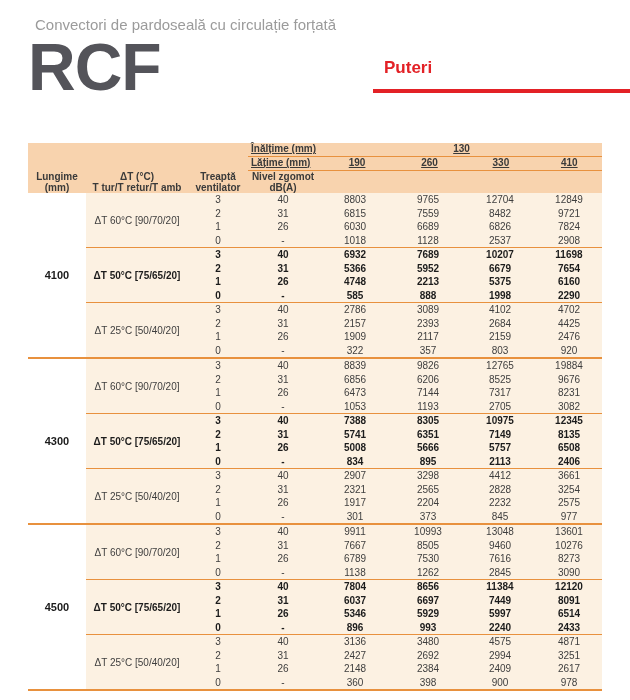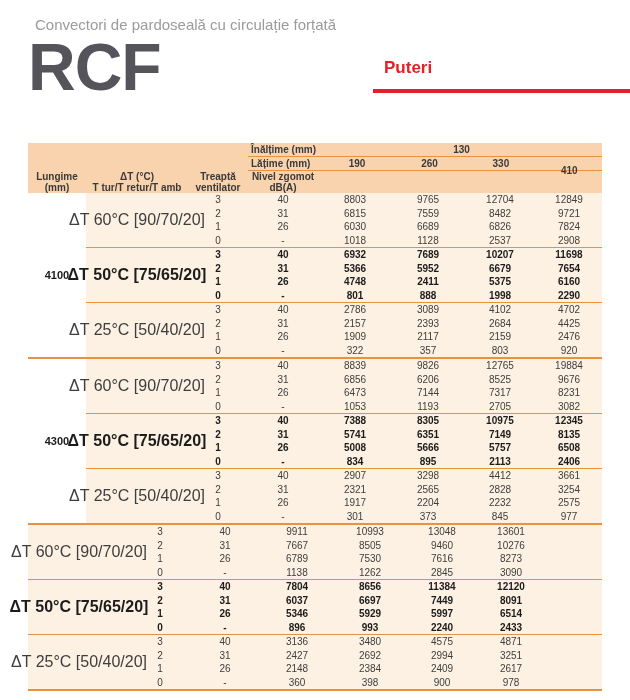--- a/index.html
+++ b/index.html
@@ -9,42 +9,42 @@
   .subtitle{position:absolute;left:35px;top:16px;font-size:15px;color:#9b9b9b;white-space:nowrap;}
   .model{position:absolute;left:28px;top:34px;font-size:66px;line-height:1;font-weight:bold;color:#54545a;letter-spacing:-1px;}
   .section-label{position:absolute;left:375px;top:58px;font-size:17px;font-weight:bold;color:#e32126;margin-left:9px;}
   .red-rule{position:absolute;left:373px;top:89px;width:257px;height:4px;background:#e32126;}
 
   .table{position:absolute;left:28px;top:143px;width:574px;}
 
   
   .thead{position:relative;height:50px;background:#f8d3ae;}
   .h-right{position:absolute;left:220px;top:0;width:354px;}
-  .h-row{display:flex;align-items:center;border-bottom:1px solid #e8913e;height:13px;
-         font-size:10px;font-weight:bold;color:#3a3a3a;}
+  .h-row{display:flex;align-items:flex-start;border-bottom:1px solid #e8913e;height:13px;
+         font-size:10px;font-weight:bold;color:#3a3a3a;text-decoration:underline;}
   .h-lbl{width:70px;padding-left:3px;white-space:nowrap;}
   .h-130{flex:1;text-align:center;}
   .w-cell{text-align:center;}
-  .w0{width:74px;}.w1{width:72px;}.w2{width:72px;}.w3{width:66px;margin-top:14px;}
+  .w0{width:74px;}.w1{width:72px;}.w2{width:72px;}.w3{width:66px;}
   .h-left{position:absolute;left:0;top:28px;height:22px;display:flex;align-items:center;}
   .h-col{text-align:center;font-size:10px;line-height:11px;font-weight:bold;color:#3a3a3a;}
   .hc1{width:58px;}.hc2{width:102px;}.hc3{width:60px;}.hc4{width:70px;}
 
   
   .tbody{border-bottom:2px solid #e8913e;}
   .lgroup{display:flex;}
   .lgroup + .lgroup{border-top:2px solid #e8913e;}
   .lcell{width:58px;background:#ffffff;display:flex;align-items:center;justify-content:center;
          font-size:11px;font-weight:bold;color:#1c1c1c;}
   .lright{flex:1;background:#fcf1e2;}
   .sgroup{display:grid;grid-template-columns:102px 60px 70px 74px 72px 72px 66px;
           grid-template-rows:repeat(4,13.5px);align-items:center;}
   .sgroup + .sgroup{border-top:1px solid #e8913e;}
   .dtcell{grid-row:1/5;grid-column:1;display:flex;align-items:center;justify-content:center;
-          height:100%;font-size:16px;color:#3e3e3e;white-space:nowrap;}
+          height:100%;font-size:10px;color:#3e3e3e;white-space:nowrap;}
   .cell{text-align:center;font-size:10px;color:#3e3e3e;}
   .sgroup.bold .cell,.sgroup.bold .dtcell{font-weight:bold;color:#1c1c1c;}
 </style>
 </head>
 <body>
 
 <div class="page">
 
   <div class="subtitle">Convectori de pardoseală cu circulație forțată</div>
   <div class="model">RCF</div>
@@ -126,26 +126,26 @@
               <div class="cell">11698</div>
               <div class="cell">2</div>
               <div class="cell">31</div>
               <div class="cell">5366</div>
               <div class="cell">5952</div>
               <div class="cell">6679</div>
               <div class="cell">7654</div>
               <div class="cell">1</div>
               <div class="cell">26</div>
               <div class="cell">4748</div>
-              <div class="cell">2411</div>
+              <div class="cell">2213</div>
               <div class="cell">5375</div>
               <div class="cell">6160</div>
               <div class="cell">0</div>
               <div class="cell">-</div>
-              <div class="cell">801</div>
+              <div class="cell">585</div>
               <div class="cell">888</div>
               <div class="cell">1998</div>
               <div class="cell">2290</div>
             </div>
             <div class="sgroup">
               <div class="dtcell">ΔT 25°C [50/40/20]</div>
               <div class="cell">3</div>
               <div class="cell">40</div>
               <div class="cell">2786</div>
               <div class="cell">3089</div>
@@ -252,20 +252,21 @@
               <div class="cell">0</div>
               <div class="cell">-</div>
               <div class="cell">301</div>
               <div class="cell">373</div>
               <div class="cell">845</div>
               <div class="cell">977</div>
             </div>
           </div>
         </div>
         <div class="lgroup">
+          <div class="lcell">4500</div>
           <div class="lright">
             <div class="sgroup">
               <div class="dtcell">ΔT 60°C [90/70/20]</div>
               <div class="cell">3</div>
               <div class="cell">40</div>
               <div class="cell">9911</div>
               <div class="cell">10993</div>
               <div class="cell">13048</div>
               <div class="cell">13601</div>
               <div class="cell">2</div>

